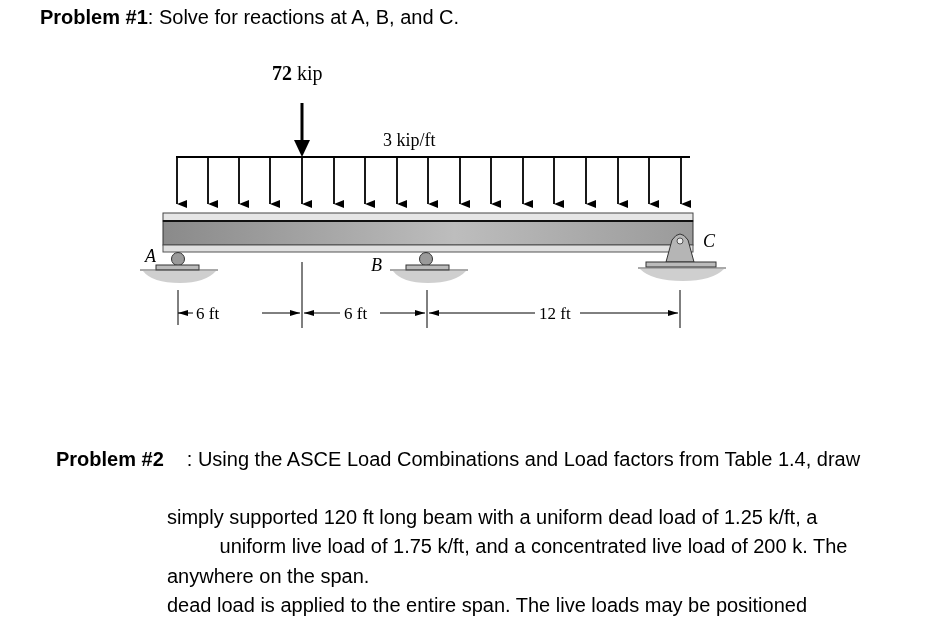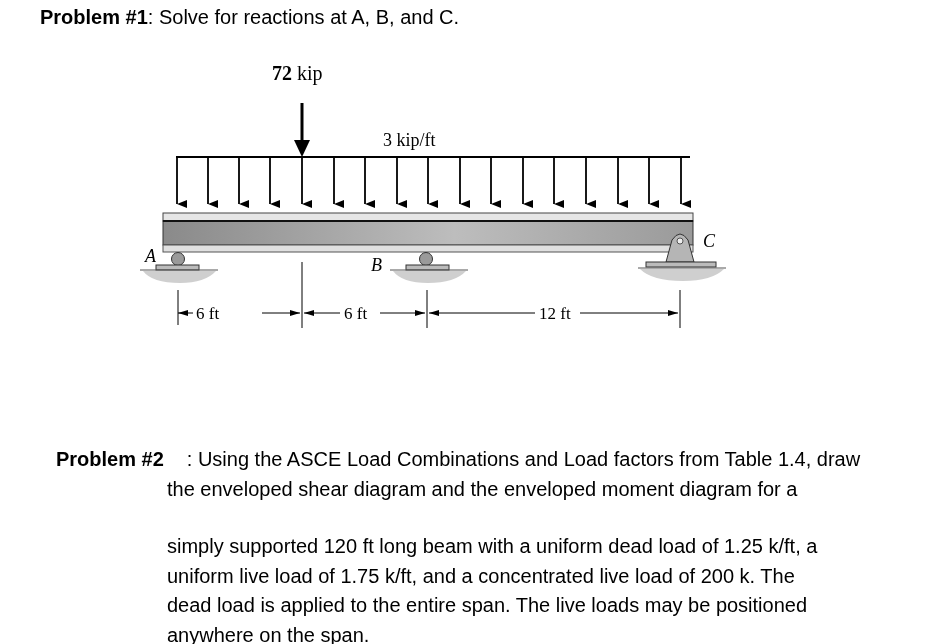--- a/index.html
+++ b/index.html
@@ -114,19 +114,18 @@
   </g>
   <text class="fig-text" x="196" y="319" font-size="17">6 ft</text>
   <text class="fig-text" x="344" y="319" font-size="17">6 ft</text>
   <text class="fig-text" x="539" y="319" font-size="17">12 ft</text>
 </svg>
 
 <div class="p2">
   <span class="p2-label">Problem #2</span>
   <div style="position:absolute; left:0; top:0; width:860px;">
     <span class="p2-line" style="padding-left:107px;text-align:center;">: Using the ASCE Load Combinations and Load factors from Table 1.4, draw</span>
-    <span class="p2-line" style="padding-left:127px;">the enveloped shear diagram and the enveloped moment diagram for a</span>
     <span class="p2-line" style="padding-left:127px;margin-top:28px;">simply supported 120 ft long beam with a uniform dead load of 1.25 k/ft, a</span>
-    <span class="p2-line" style="padding-left:127px;">uniform live load of 1.75 k/ft, and a concentrated live load of 200 k. The</span>
+    <span class="p2-line" style="padding-left:127px;text-align:center;">uniform live load of 1.75 k/ft, and a concentrated live load of 200 k. The</span>
+    <span class="p2-line" style="padding-left:127px;">anywhere on the span.</span>
     <span class="p2-line" style="padding-left:127px;">dead load is applied to the entire span. The live loads may be positioned</span>
-    <span class="p2-line" style="padding-left:127px;">anywhere on the span.</span>
   </div>
 </div>
 
 </body></html>

